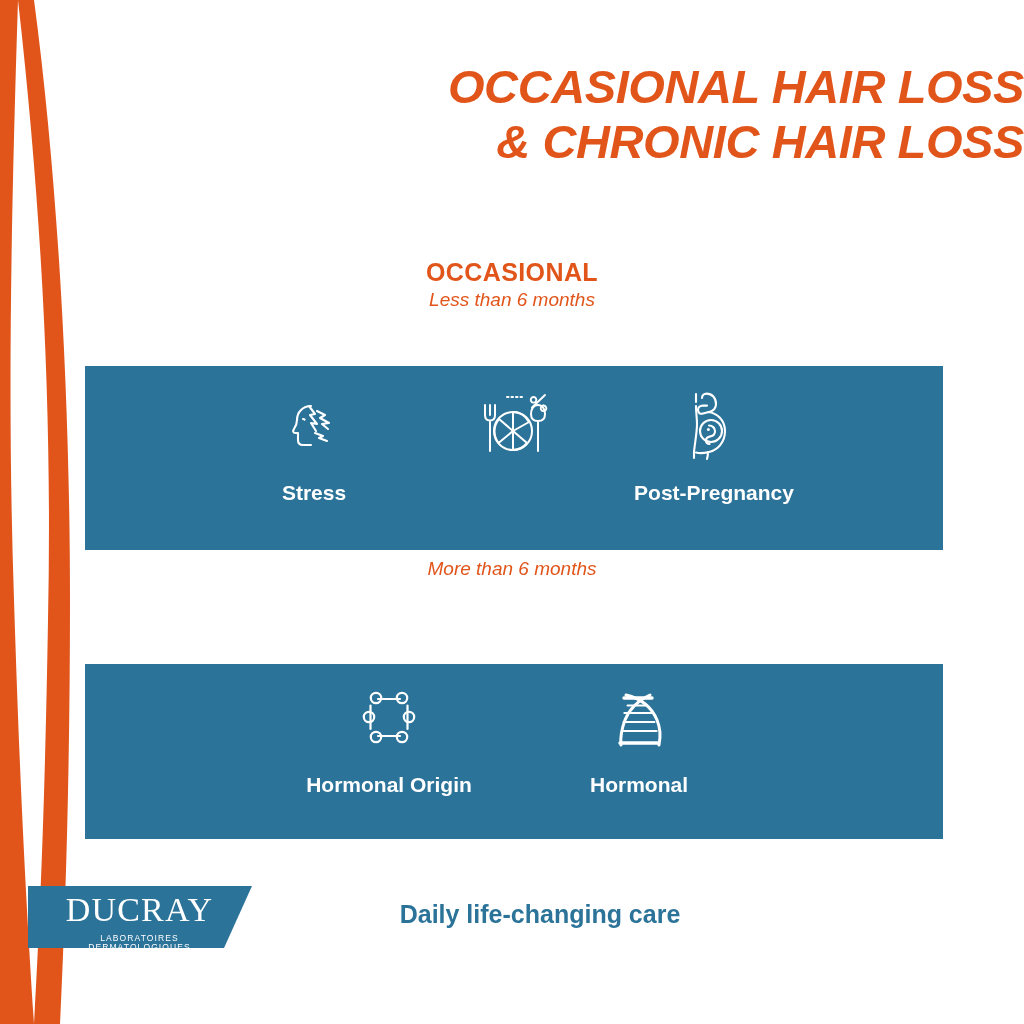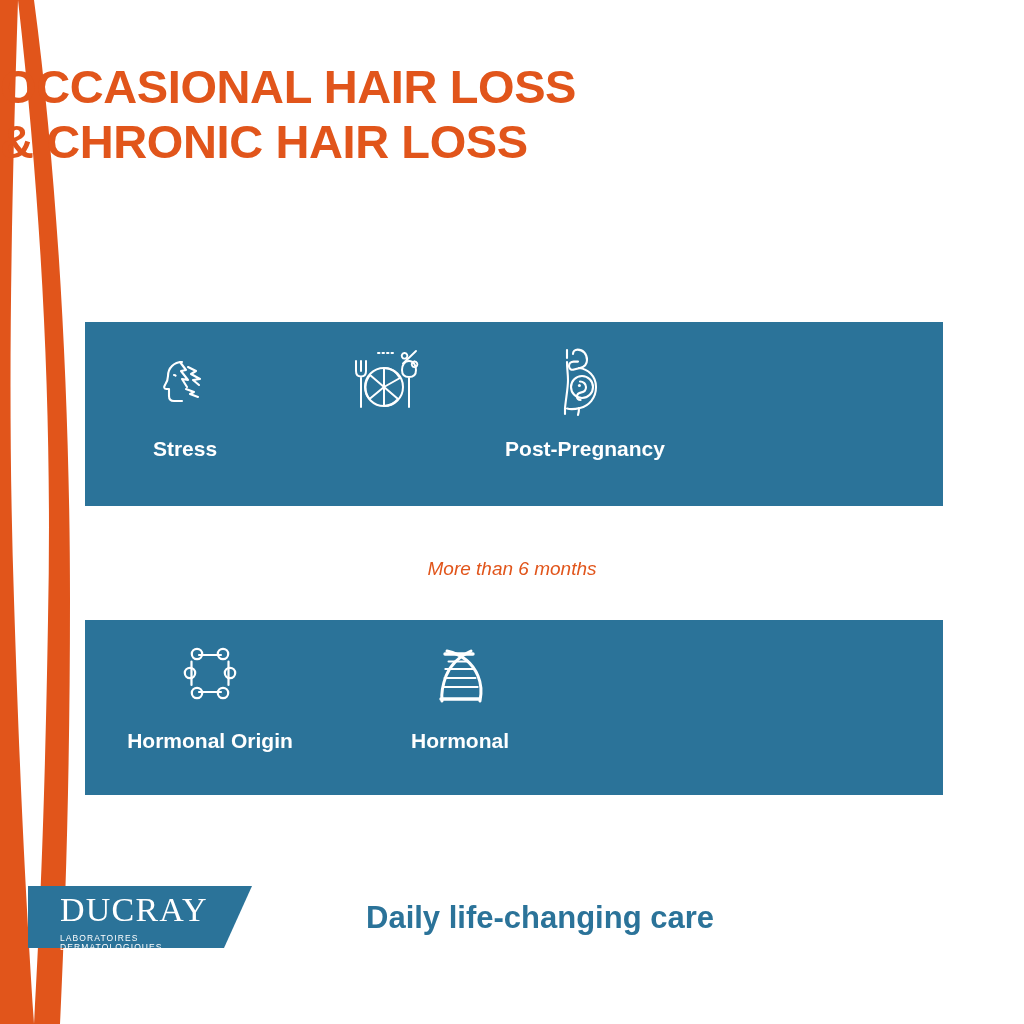--- a/index.html
+++ b/index.html
@@ -21,21 +21,22 @@
     left:0; top:0;
     width:90px; height:1024px;
     pointer-events:none;
   }
 
   
   .title-block {
     position:absolute;
     left:0; top:60px;
     width:1024px;
-    text-align:left;
+    text-align:right;
+    font-style:italic;
   }
   .title-line {
     color:#E1551B;
     font-weight:bold;
     font-size:47px;
     line-height:1.16;
     letter-spacing:-0.4px;
     font-family:"Liberation Sans", sans-serif;
     white-space:nowrap;
   }
@@ -56,21 +57,22 @@
     line-height:1.3;
     margin-top:1px;
   }
 
   
   .panel {
     position:absolute;
     background:#2B7399;
     display:flex;
     align-items:flex-start;
-    justify-content:flex-start;
+    justify-content:center;
+    margin-top:44px;
   }
   .panel-item {
     display:flex;
     flex-direction:column;
     align-items:center;
     justify-content:flex-start;
   }
   .panel-icon {
     display:flex;
     align-items:center;
@@ -101,23 +103,23 @@
   #panel-chronic .panel-label { font-size:21px; }
 
   
   .logo-banner {
     position:absolute;
     left:28px; top:886px;
     width:224px; height:62px;
   }
   .logo-text-wrap {
     position:absolute;
-    left:60px; top:892px;
+    left:52px; top:892px;
     width:175px;
-    text-align:left;
+    text-align:center;
   }
   .logo-word {
     color:#ffffff;
     font-size:34px;
     letter-spacing:1.2px;
     line-height:1.05;
     font-family:"Liberation Serif", serif;
     font-weight:normal;
   }
   .logo-sub {
@@ -127,39 +129,43 @@
     margin-top:6px;
     line-height:1.1;
   }
   .tagline {
     position:absolute;
     left:330px; top:900px;
     width:420px;
     text-align:center;
     color:#2B7399;
     font-weight:bold;
-    font-size:31px;
+    font-size:25px;
   }
 </style>
 </head>
 <body>
 
 <div id="page">
 
   <svg class="left-accent" viewBox="0 0 90 1024" preserveAspectRatio="none">
     <path d="M0,0 L18,0 C10,250 8,420 14,600 C20,790 26,900 34,1024 L0,1024 Z" fill="#E1551B"></path>
     <path d="M18,0 C44,230 52,430 48,620 C45,800 40,920 34,1024 L60,1024
              C66,900 70,760 70,600 C70,400 58,180 34,0 Z" fill="#E1551B"></path>
   </svg>
 
   <div class="title-block">
     <div class="title-line">OCCASIONAL HAIR LOSS</div>
     <div class="title-line">&amp; CHRONIC HAIR LOSS</div>
   </div>
 
+  <div class="sec-head" style="top:258px;">
+    <div class="sec-title">OCCASIONAL</div>
+    <div class="sec-sub">Less than 6 months</div>
+  </div>
 
   <div class="panel" id="panel-occasional">
 
     <div class="panel-item">
       <div class="panel-icon">
         <svg width="66" height="66" viewBox="0 0 66 66" fill="none" stroke="#ffffff" stroke-width="2.1" stroke-linecap="round" stroke-linejoin="round">
           <path d="M30 13 C22 13 16 19 16 27 C16 31 15 33 13 36 C11.5 38 12 40 14.5 40 L17 40
                    L17 47 C17 50 19 52 22 52 L30 52"></path>
           <path d="M22 26 C22.6 26 23.2 26 23.6 26.6"></path>
           <path d="M28 13 L34 21 L29 22 L36 31 L30 30 L35 38"></path>

